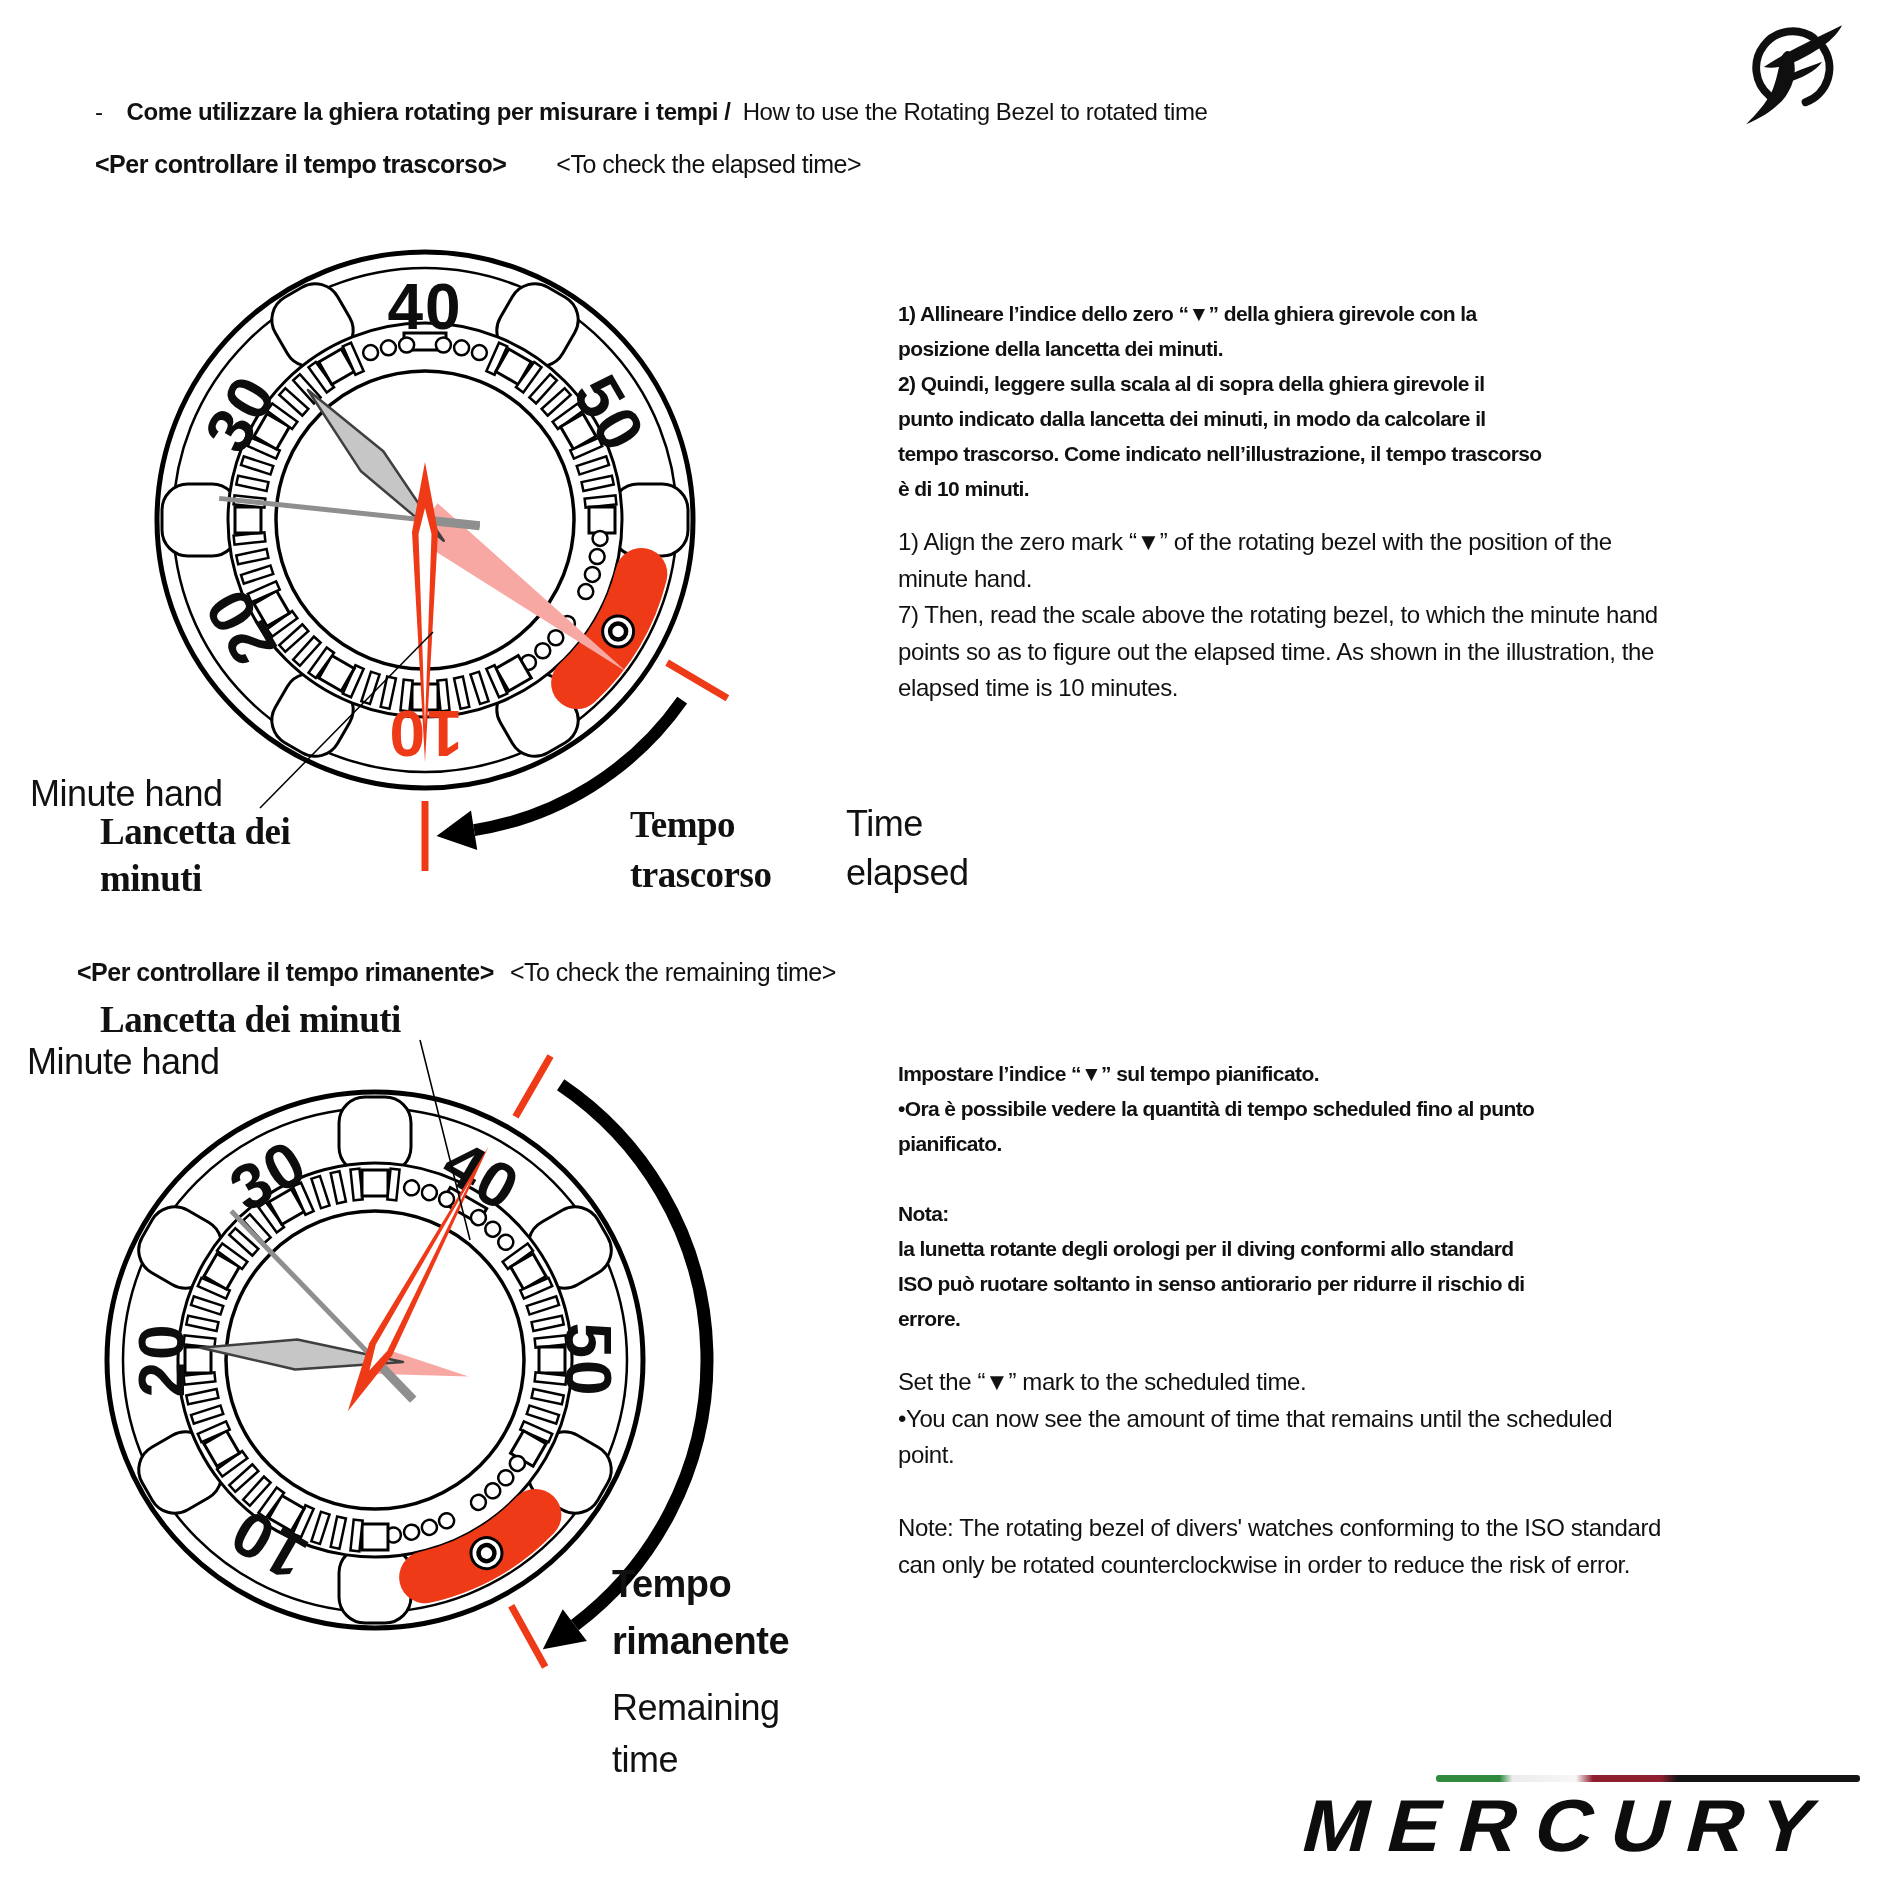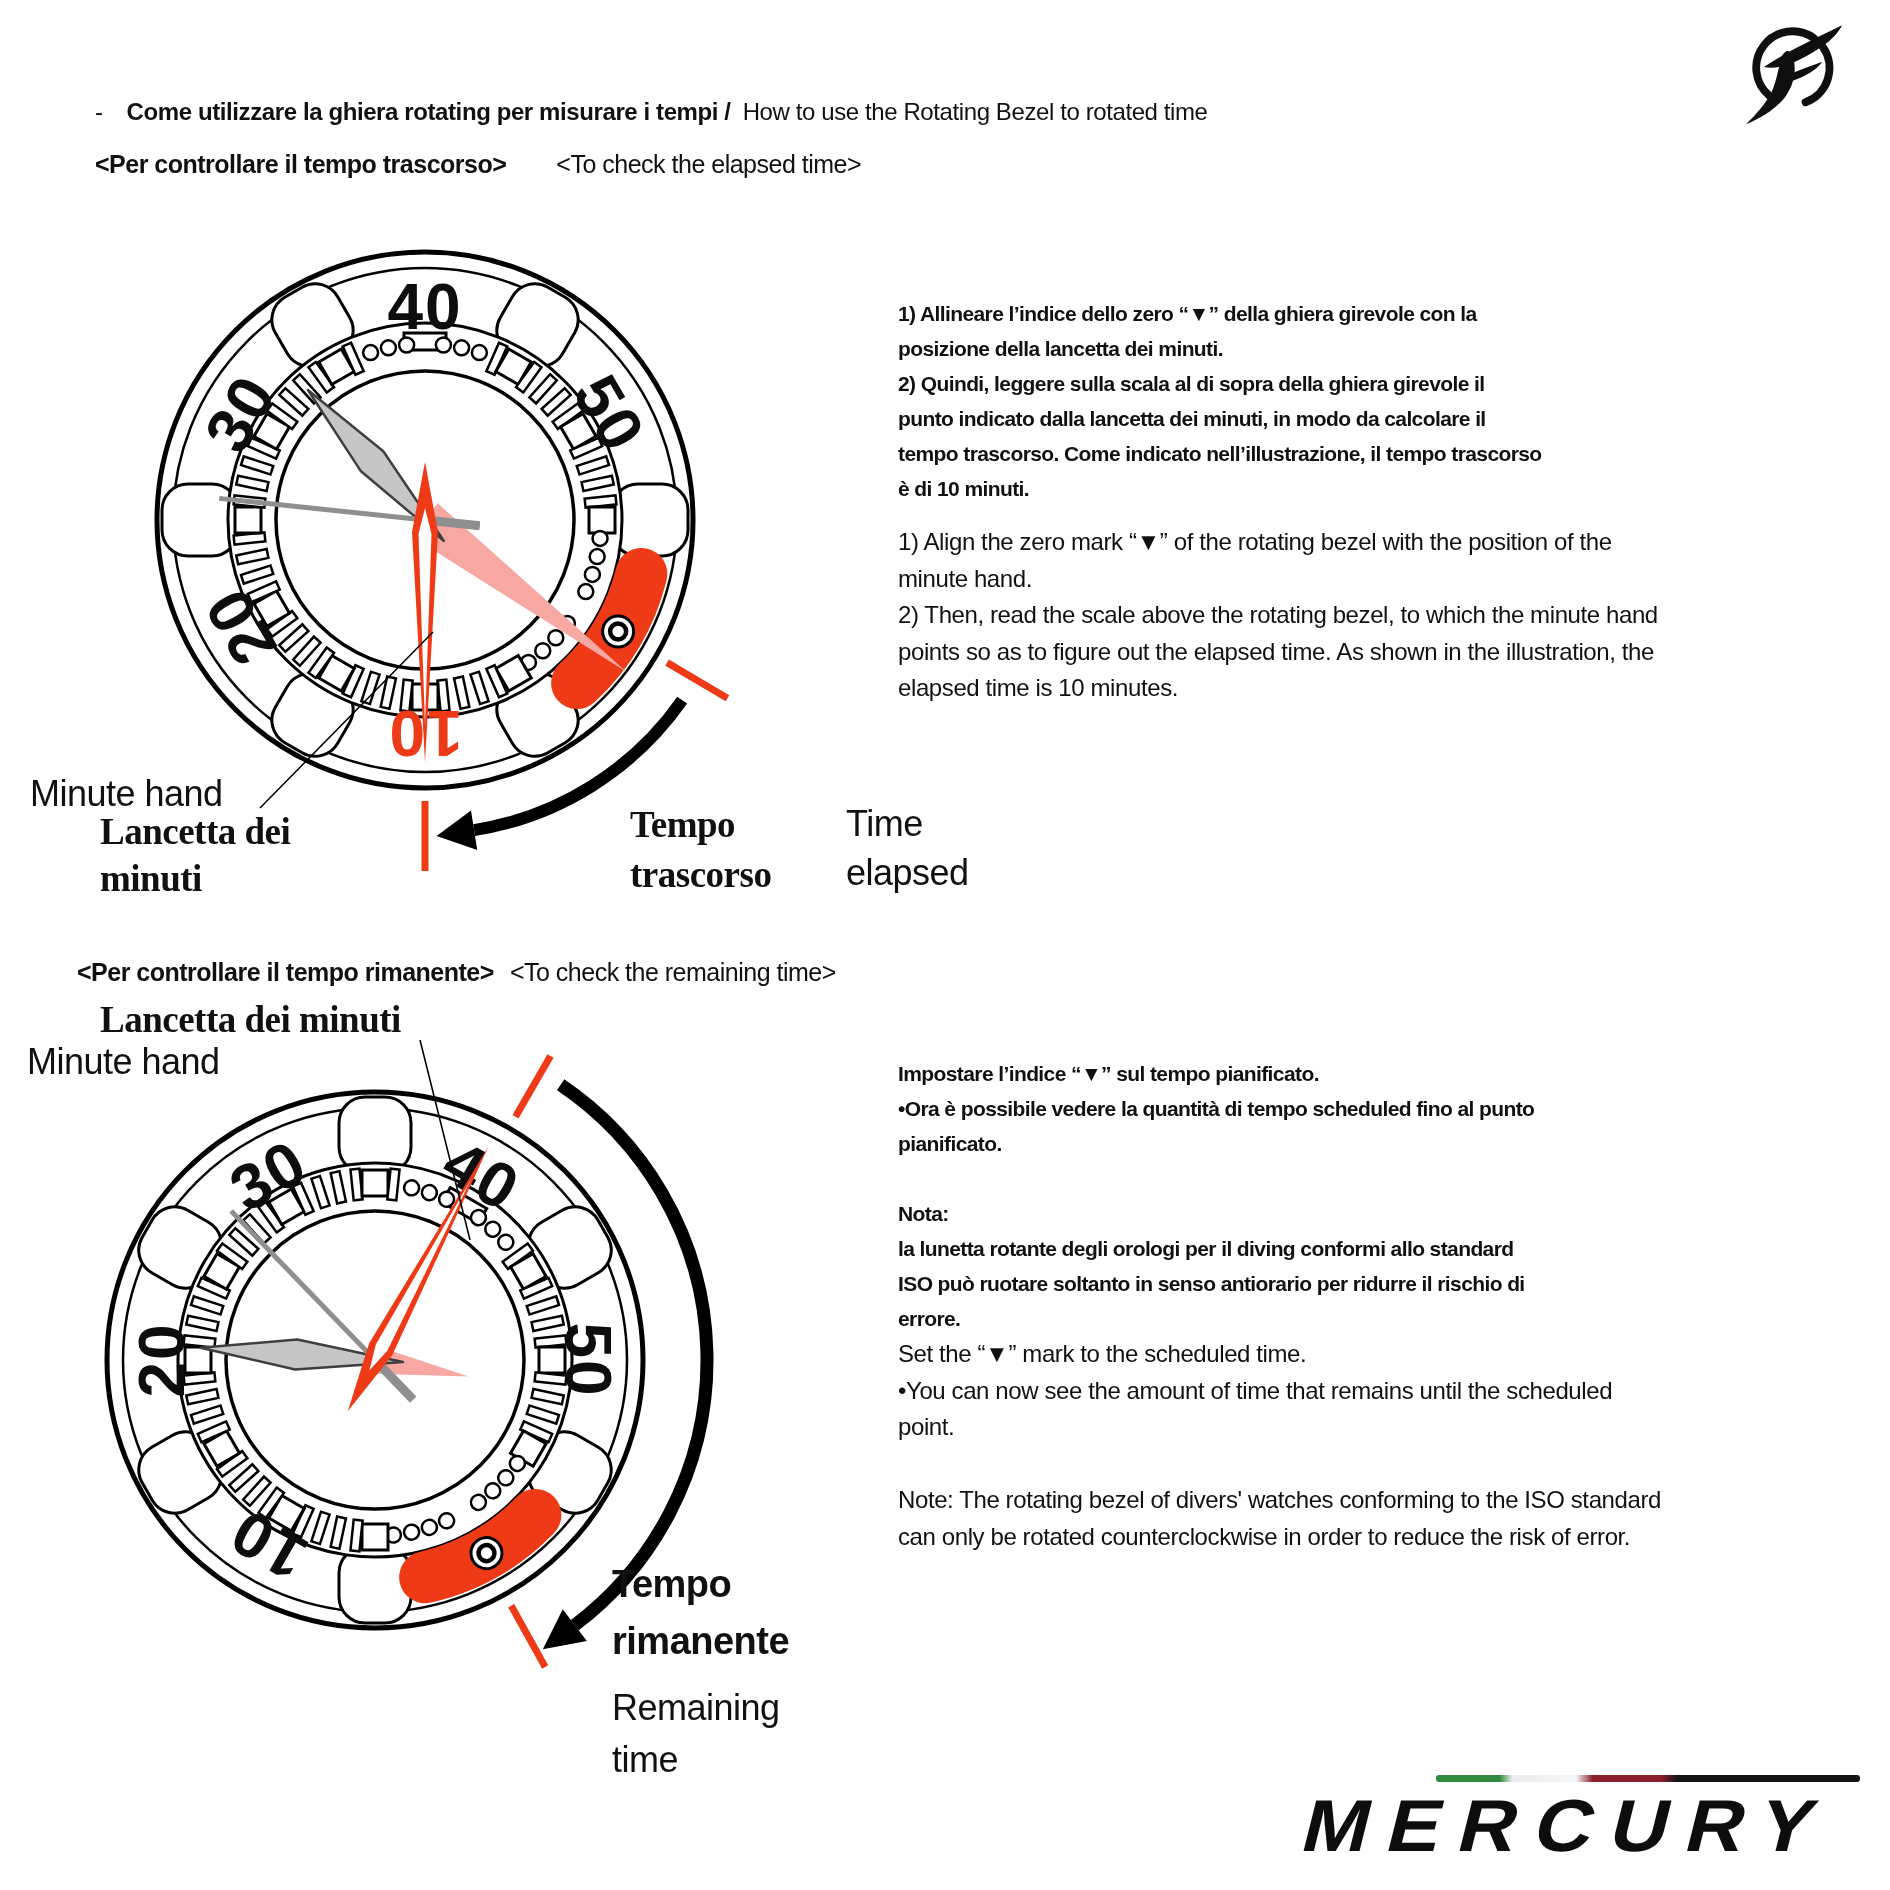--- a/index.html
+++ b/index.html
@@ -153,21 +153,21 @@
     </svg>
 
   <div class="abs para-it pre" style="left:898px;top:296px">1) Allineare l’indice dello zero “▼” della ghiera girevole con la
 posizione della lancetta dei minuti.
 2) Quindi, leggere sulla scala al di sopra della ghiera girevole il
 punto indicato dalla lancetta dei minuti, in modo da calcolare il
 tempo trascorso. Come indicato nell’illustrazione, il tempo trascorso
 è di 10 minuti.</div>
   <div class="abs para-en pre" style="left:898px;top:524px">1) Align the zero mark “▼” of the rotating bezel with the position of the
 minute hand.
-2) Then, read the scale above the rotating bezel, to which the minute hand
+7) Then, read the scale above the rotating bezel, to which the minute hand
 points so as to figure out the elapsed time. As shown in the illustration, the
 elapsed time is 10 minutes.</div>
 
   <div class="abs lbl-r" style="left:30px;top:768px">Minute hand</div>
   <div class="abs lbl-b pre" style="left:100px;top:808px">Lancetta dei
 minuti</div>
   <div class="abs lbl-b pre" style="left:630px;top:800px;line-height:1.35">Tempo
 trascorso</div>
   <div class="abs lbl-r pre" style="left:846px;top:800px;line-height:1.35">Time
 elapsed</div>
@@ -281,21 +281,21 @@
     </svg>
 
   <div class="abs para-it pre" style="left:898px;top:1056px">Impostare l’indice “▼” sul tempo pianificato.
 •Ora è possibile vedere la quantità di tempo scheduled fino al punto
 pianificato.
 
 Nota:
 la lunetta rotante degli orologi per il diving conformi allo standard
 ISO può ruotare soltanto in senso antiorario per ridurre il rischio di
 errore.</div>
-  <div class="abs para-en pre" style="left:898px;top:1336px">Set the “▼” mark to the scheduled time.
+  <div class="abs para-en pre" style="left:898px;top:1364px">Set the “▼” mark to the scheduled time.
 •You can now see the amount of time that remains until the scheduled
 point.
 
 Note: The rotating bezel of divers' watches conforming to the ISO standard
 can only be rotated counterclockwise in order to reduce the risk of error.</div>
 
   <div class="abs lbl-b2 pre" style="left:612px;top:1556px">Tempo
 rimanente</div>
   <div class="abs lbl-r pre" style="left:612px;top:1682px">Remaining
 time</div>

